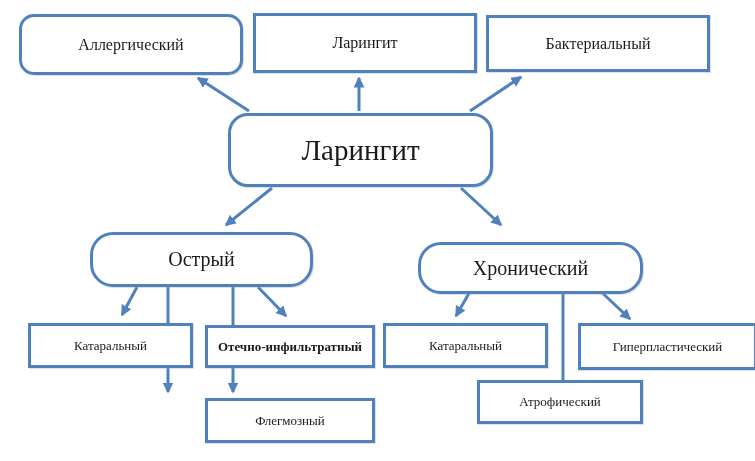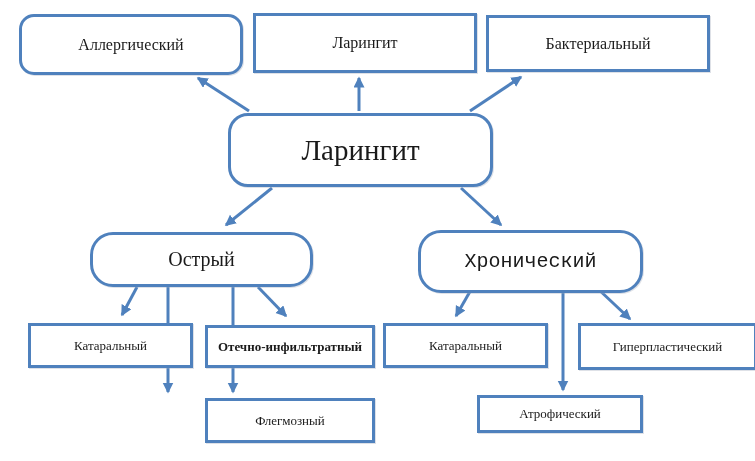--- a/index.html
+++ b/index.html
@@ -57,28 +57,28 @@
   <div class="node sz-top" style="left:19px;  top:14px;  width:224px; height:61px;border-radius:15px;">Аллергический</div>
 
   <div class="node sz-top" style="left:253px; top:13px;  width:224px; height:60px;">Ларингит</div>
 
   <div class="node sz-top" style="left:486px; top:15px;  width:224px; height:57px;">Бактериальный</div>
 
   <div class="node sz-root" style="left:228px; top:113px; width:265px; height:74px;">Ларингит</div>
 
   <div class="node sz-mid" style="left:90px;  top:232px; width:223px; height:55px;">Острый</div>
 
-  <div class="node sz-mid" style="left:418px; top:230px; width:225px; height:63px;font-family:Liberation Mono, monospace;">Хронический</div>
+  <div class="node sz-mid" style="left:418px; top:242px; width:225px; height:52px;">Хронический</div>
 
   <div class="node sz-leaf" style="left:28px;  top:323px; width:165px; height:45px;">Катаральный</div>
 
   <div class="node sz-leaf" style="left:205px; top:325px; width:170px; height:43px;font-weight:bold;">Отечно-инфильтратный</div>
 
   <div class="node sz-leaf" style="left:383px; top:323px; width:165px; height:45px;">Катаральный</div>
 
   <div class="node sz-leaf" style="left:578px; top:323px; width:179px; height:47px;">Гиперпластический</div>
 
 
   <div class="node sz-leaf" style="left:205px; top:398px; width:170px; height:45px;">Флегмозный</div>
 
-  <div class="node sz-leaf" style="left:477px; top:395px; width:166px; height:38px;">Атрофический</div>
+  <div class="node sz-leaf" style="left:477px; top:380px; width:166px; height:44px;">Атрофический</div>
 
 </div>
 
 </body></html>

